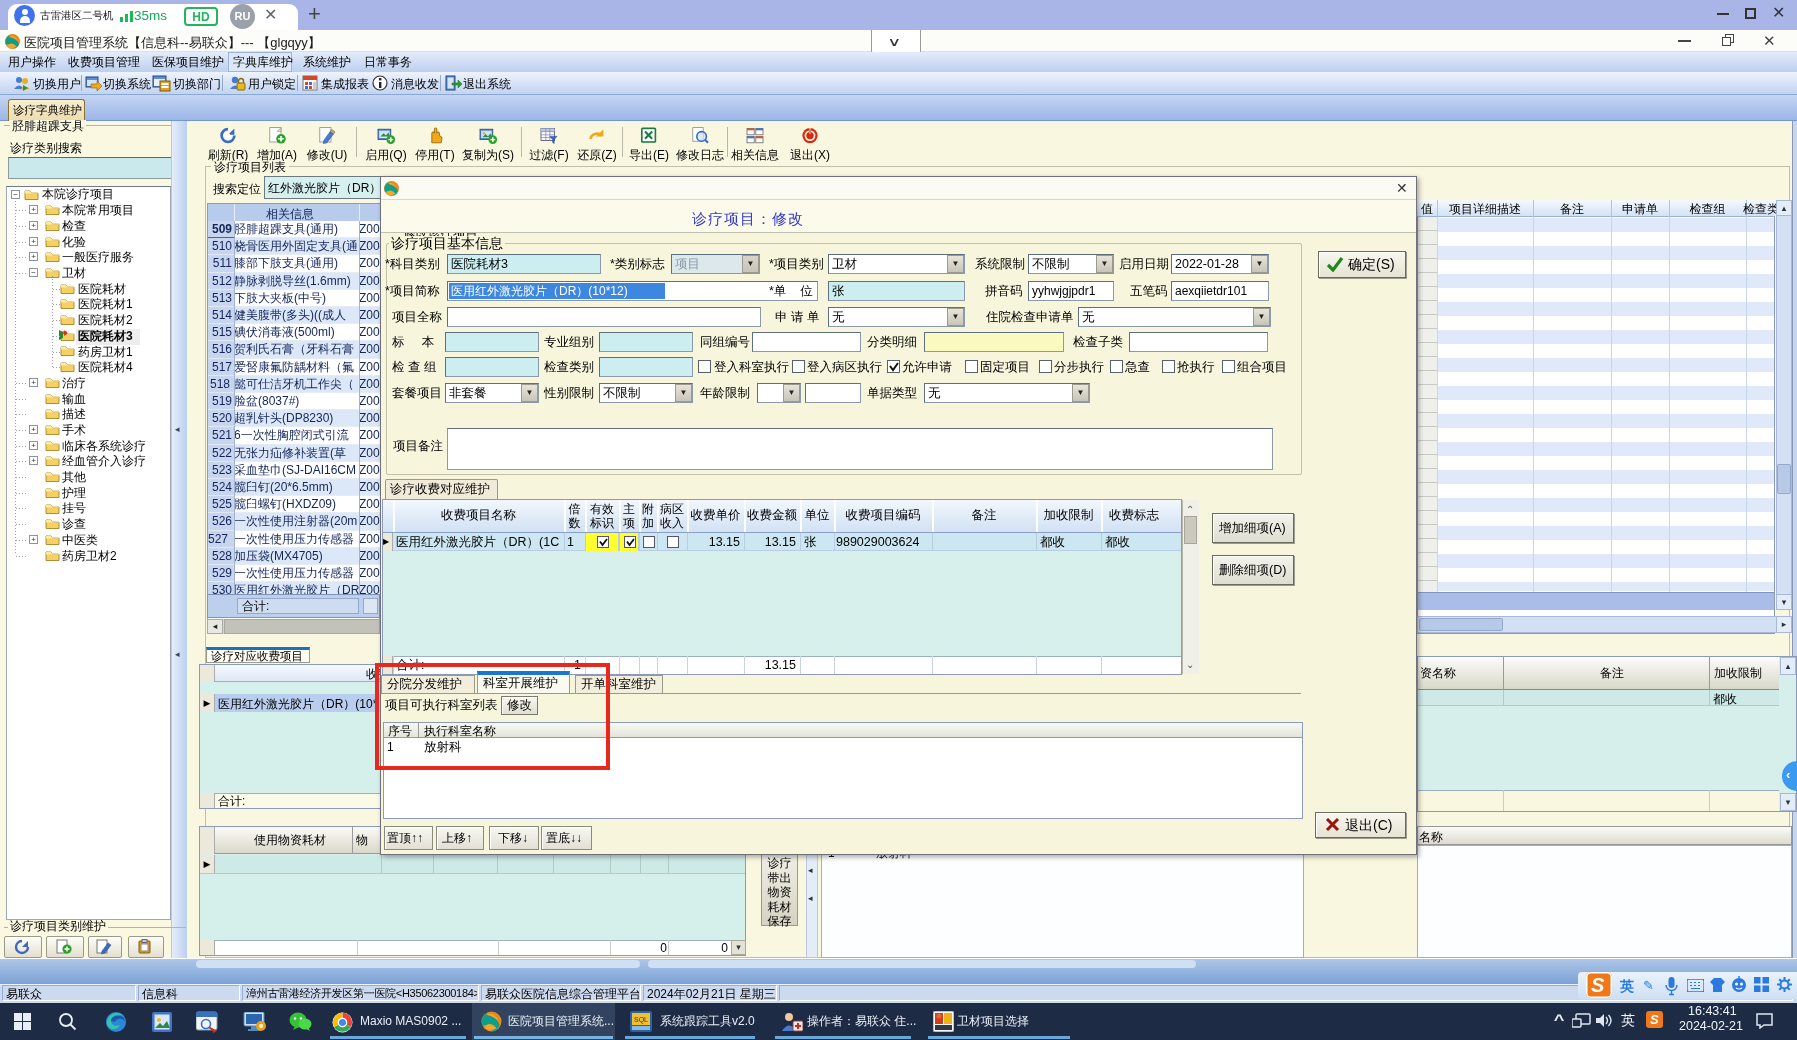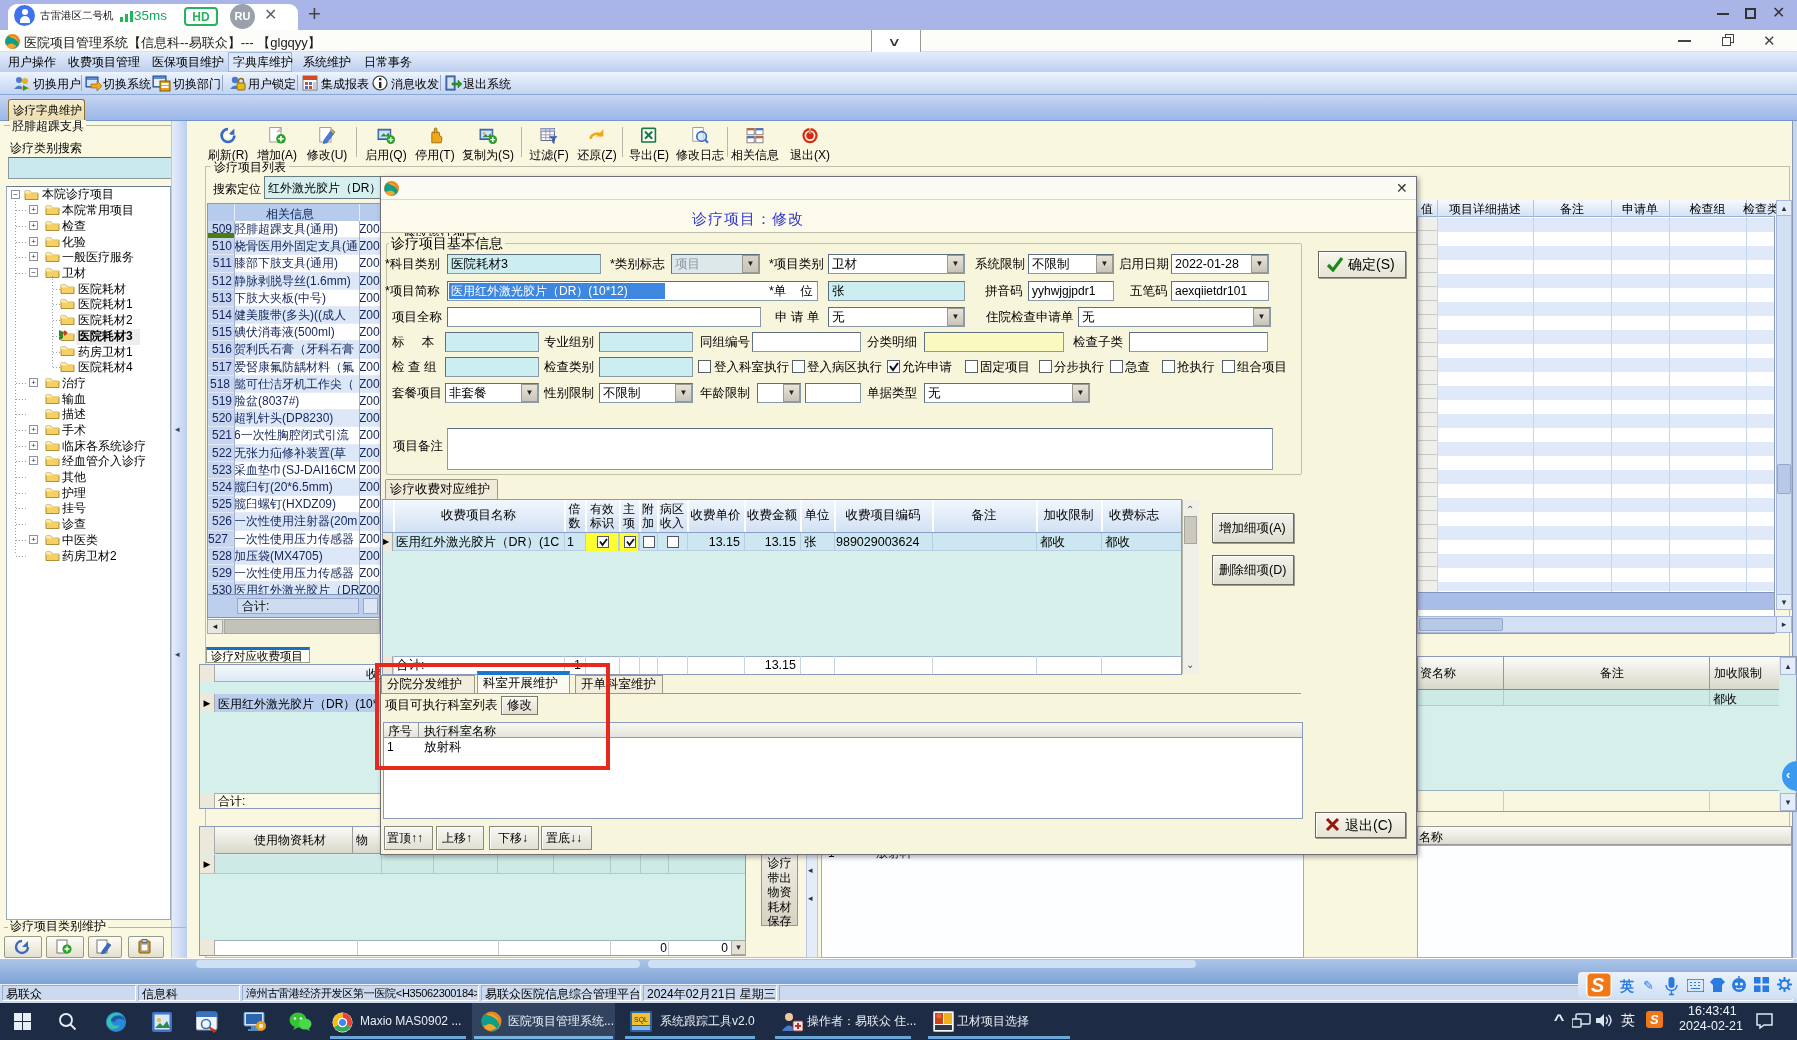--- a/index.html
+++ b/index.html
@@ -407,21 +407,21 @@
 <div class="a" style="left:205px;top:166px;width:1585px;height:792px;border:1px solid #c0c0a8;"></div>
 <div class="a tx" style="left:211px;top:161px;font-size:12px;color:#000;background:#faf7e0;padding:0 3px;">诊疗项目列表</div>
 <div class="a tx" style="left:213px;top:183px;font-size:12px;color:#000;">搜索定位</div>
 <div class="a" style="left:264px;top:176px;width:130px;height:23px;background:#d6f0f0;border:1px solid #6a7a7e;"></div>
 <div class="a tx" style="left:268px;top:182px;font-size:12px;color:#000;overflow:hidden;width:124px;">红外激光胶片（DR）（</div>
 <div class="a" style="left:207px;top:203px;width:173px;height:430px;border:1px solid #8a9ab8;overflow:hidden;background:#fff;"></div>
 <div class="a" style="left:208px;top:204px;width:172px;height:17px;background:#b7cbed;"></div>
 <div class="a tx" style="left:290px;top:208px;font-size:12px;color:#102a5a;transform:translateX(-50%);">相关信息</div>
 <div class="a" style="left:234px;top:204px;width:1px;height:17px;background:#e8eef8;"></div>
 <div class="a" style="left:359px;top:204px;width:1px;height:17px;background:#e8eef8;"></div>
-<div class="a" style="left:208px;top:221.0px;width:26px;height:17.2px;background:#c8d5ef;border-bottom:5px solid #4d7c0f;font-size:12px;color:#13255c;line-height:17px;text-align:right;padding-right:2px;">509</div>
+<div class="a" style="left:208px;top:221.0px;width:26px;height:17.2px;background:#c8d5ef;border-bottom:1px solid #4d7c0f;font-size:12px;color:#13255c;line-height:17px;text-align:right;padding-right:2px;font-weight:bold;">509</div>
 <div class="a" style="left:234px;top:221.0px;width:125px;height:17.2px;background:#ffffff;border-bottom:1px solid #e6ecf6;font-size:12px;color:#13255c;line-height:17px;overflow:hidden;white-space:nowrap;">胫腓超踝支具(通用)</div>
 <div class="a" style="left:359px;top:221.0px;width:21px;height:17.2px;background:#ffffff;border-bottom:1px solid #e6ecf6;font-size:12px;color:#13255c;line-height:17px;">Z00</div>
 <div class="a" style="left:208px;top:238.2px;width:26px;height:17.2px;background:#c8d5ef;border-bottom:1px solid #e0e8f4;font-size:12px;color:#13255c;line-height:17px;text-align:right;padding-right:2px;">510</div>
 <div class="a" style="left:234px;top:238.2px;width:125px;height:17.2px;background:#dce8f7;border-bottom:1px solid #e6ecf6;font-size:12px;color:#13255c;line-height:17px;overflow:hidden;white-space:nowrap;">桡骨医用外固定支具(通</div>
 <div class="a" style="left:359px;top:238.2px;width:21px;height:17.2px;background:#dce8f7;border-bottom:1px solid #e6ecf6;font-size:12px;color:#13255c;line-height:17px;">Z00</div>
 <div class="a" style="left:208px;top:255.4px;width:26px;height:17.2px;background:#c8d5ef;border-bottom:1px solid #e0e8f4;font-size:12px;color:#13255c;line-height:17px;text-align:right;padding-right:2px;">511</div>
 <div class="a" style="left:234px;top:255.4px;width:125px;height:17.2px;background:#ffffff;border-bottom:1px solid #e6ecf6;font-size:12px;color:#13255c;line-height:17px;overflow:hidden;white-space:nowrap;">膝部下肢支具(通用)</div>
 <div class="a" style="left:359px;top:255.4px;width:21px;height:17.2px;background:#ffffff;border-bottom:1px solid #e6ecf6;font-size:12px;color:#13255c;line-height:17px;">Z00</div>
 <div class="a" style="left:208px;top:272.6px;width:26px;height:17.2px;background:#c8d5ef;border-bottom:1px solid #e0e8f4;font-size:12px;color:#13255c;line-height:17px;text-align:right;padding-right:2px;">512</div>
 <div class="a" style="left:234px;top:272.6px;width:125px;height:17.2px;background:#dce8f7;border-bottom:1px solid #e6ecf6;font-size:12px;color:#13255c;line-height:17px;overflow:hidden;white-space:nowrap;">静脉剥脱导丝(1.6mm)</div>

